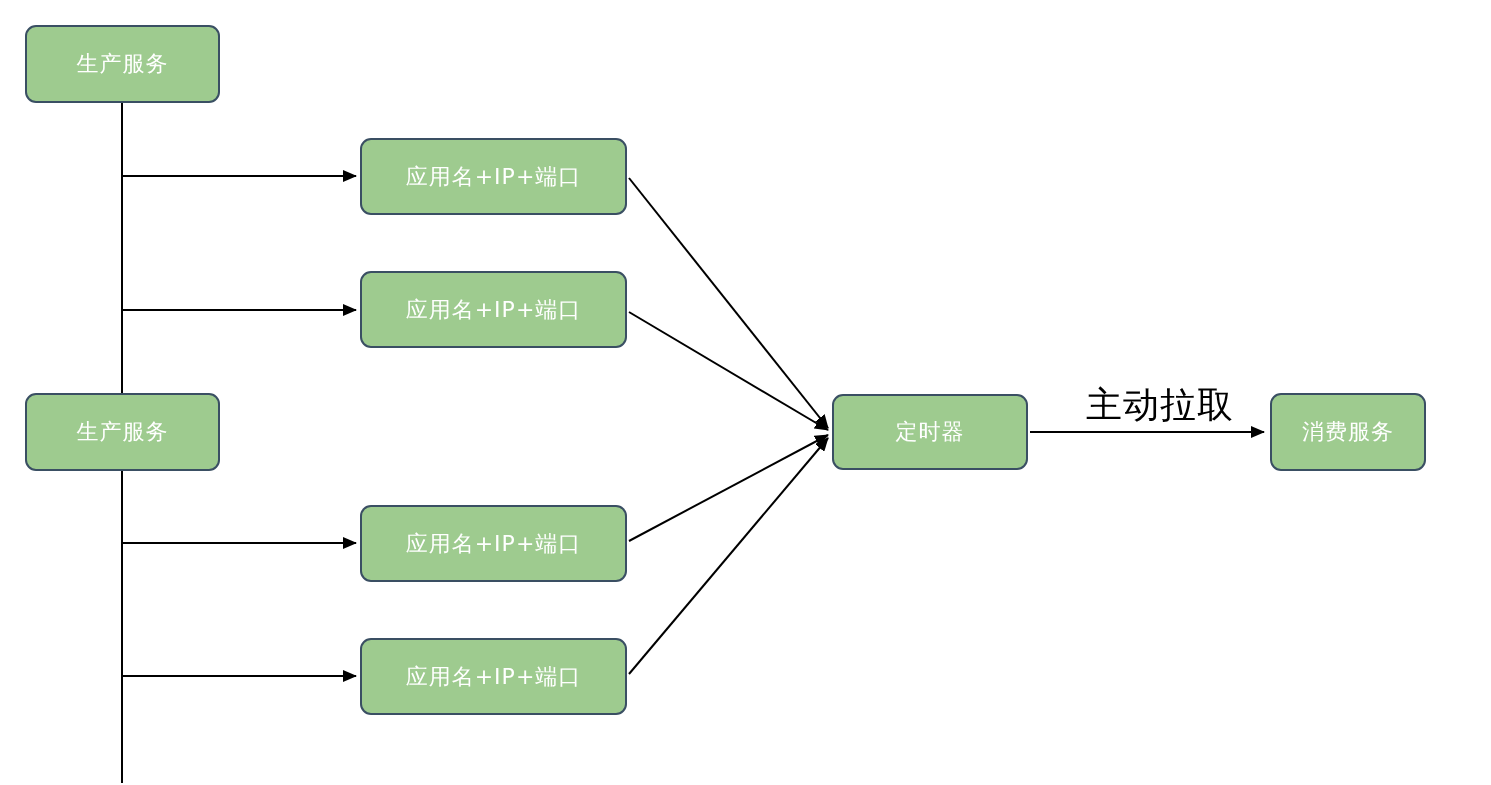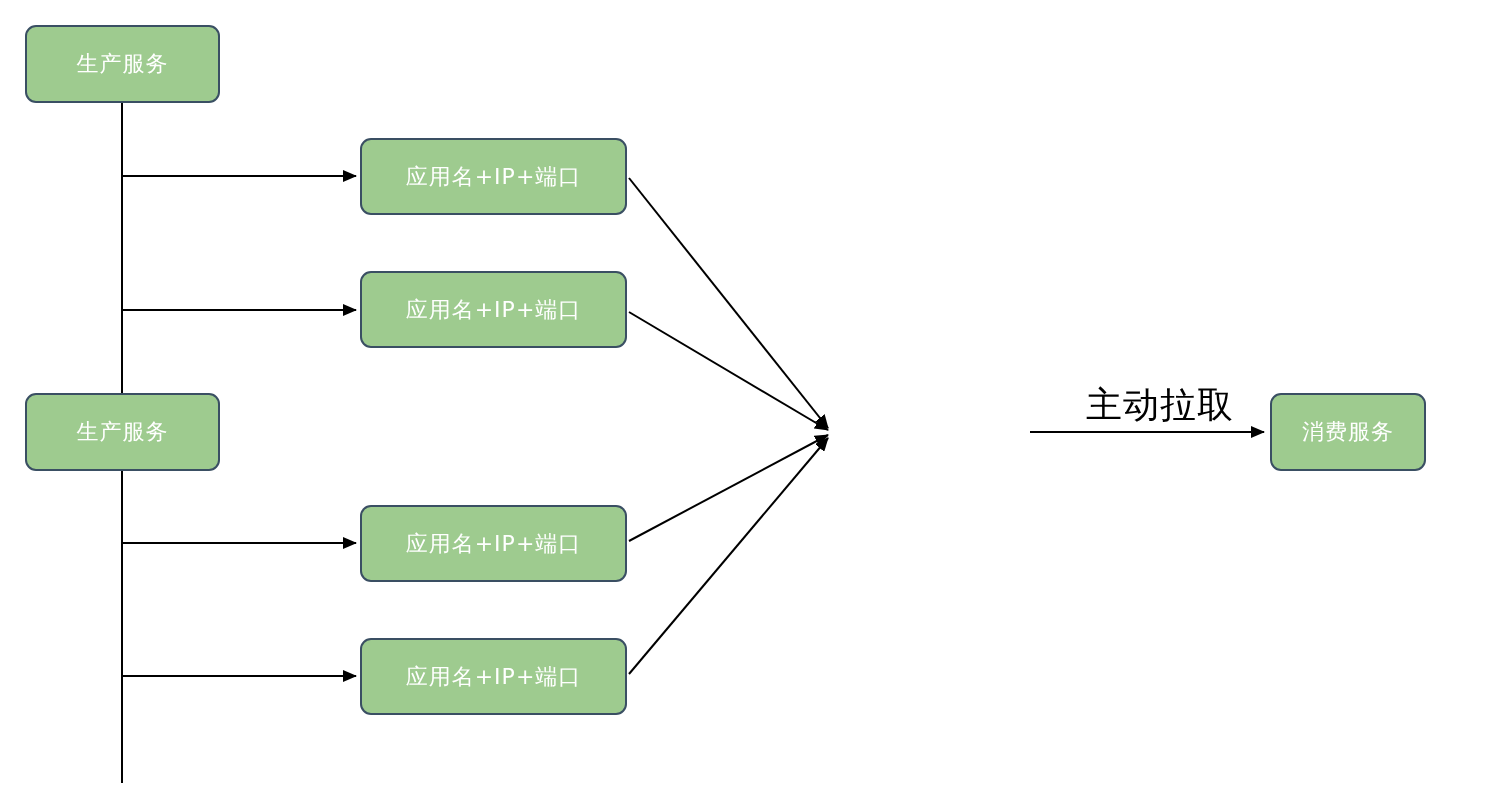--- a/index.html
+++ b/index.html
@@ -106,20 +106,23 @@
   </div>
 
   <div class="node n-app3">
     <span>应用名+IP+端口</span>
   </div>
 
   <div class="node n-app4">
     <span>应用名+IP+端口</span>
   </div>
 
+  <div class="node n-timer">
+    <span>定时器</span>
+  </div>
 
   <div class="node n-consumer">
     <span>消费服务</span>
   </div>
 
   <div class="edge-label">主动拉取</div>
 
 </div>
 
 </body></html>

